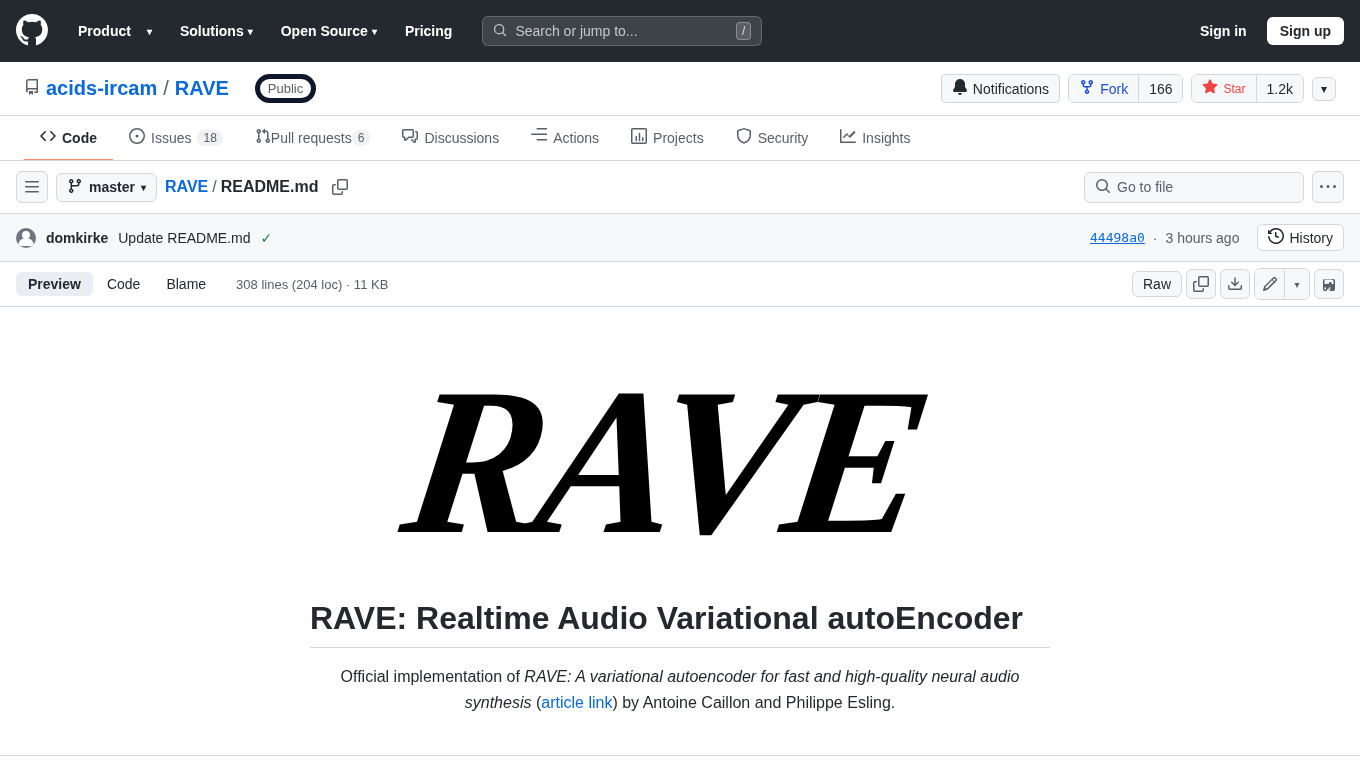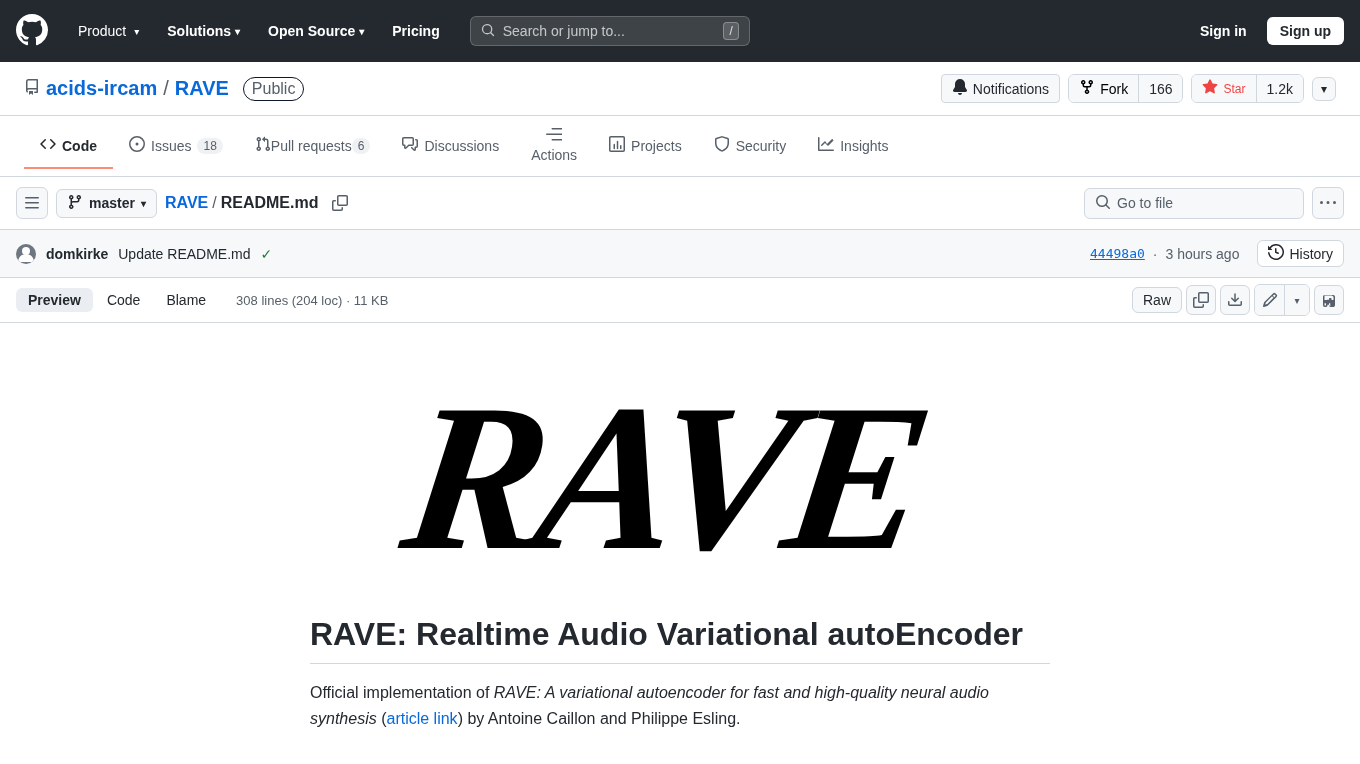--- a/index.html
+++ b/index.html
@@ -8,21 +8,21 @@
 </head>
 <body>
 
 <nav style="display:flex;align-items:center;background:#24292f;padding:0 16px;height:62px;gap:16px;">
   <div style="color:#fff;margin-right:8px;flex-shrink:0;cursor:pointer;">
     <svg width="32" height="32" viewBox="0 0 16 16" fill="#fff" xmlns="http://www.w3.org/2000/svg">
       <path d="M8 0C3.58 0 0 3.58 0 8c0 3.54 2.29 6.53 5.47 7.59.4.07.55-.17.55-.38 0-.19-.01-.82-.01-1.49-2.01.37-2.53-.49-2.69-.94-.09-.23-.48-.94-.82-1.13-.28-.15-.68-.52-.01-.53.63-.01 1.08.58 1.23.82.72 1.21 1.87.87 2.33.66.07-.52.28-.87.51-1.07-1.78-.2-3.64-.89-3.64-3.95 0-.87.31-1.59.82-2.15-.08-.2-.36-1.02.08-2.12 0 0 .67-.21 2.2.82.64-.18 1.32-.27 2-.27.68 0 1.36.09 2 .27 1.53-1.04 2.2-.82 2.2-.82.44 1.1.16 1.92.08 2.12.51.56.82 1.27.82 2.15 0 3.07-1.87 3.75-3.65 3.95.29.25.54.73.54 1.48 0 1.07-.01 1.93-.01 2.2 0 .21.15.46.55.38A8.013 8.013 0 0016 8c0-4.42-3.58-8-8-8z"></path>
     </svg>
   </div>
 
-  <div style="color:#fff;font-size:14px;font-weight:400;cursor:pointer;display:flex;align-items:center;gap:8px;padding:4px 6px;border-radius:6px;white-space:nowrap;">
+  <div style="color:#fff;font-size:14px;font-weight:700;cursor:pointer;display:flex;align-items:center;gap:16px;padding:4px 6px;border-radius:6px;white-space:nowrap;">
     <span>Product</span>
     <span style="font-size:10px;">▾</span>
   </div>
   <div style="color:#fff;font-size:14px;font-weight:600;cursor:pointer;display:flex;align-items:center;gap:4px;padding:4px 6px;border-radius:6px;white-space:nowrap;">
     <span>Solutions</span>
     <span style="font-size:10px;">▾</span>
   </div>
   <div style="color:#fff;font-size:14px;font-weight:600;cursor:pointer;display:flex;align-items:center;gap:4px;padding:4px 6px;border-radius:6px;white-space:nowrap;">
     <span>Open Source</span>
     <span style="font-size:10px;">▾</span>
@@ -50,35 +50,35 @@
 <div style="padding:12px 24px;border-bottom:1px solid #d0d7de;display:flex;align-items:center;justify-content:space-between;">
   <div style="display:flex;align-items:center;gap:6px;">
     <span style="color:#57606a;">
       <svg width="16" height="16" viewBox="0 0 16 16" fill="#57606a">
           <path d="M2 2.5A2.5 2.5 0 0 1 4.5 0h8.75a.75.75 0 0 1 .75.75v12.5a.75.75 0 0 1-.75.75h-2.5a.75.75 0 0 1 0-1.5h1.75v-2h-8a1 1 0 0 0-.714 1.7.75.75 0 1 1-1.072 1.05A2.495 2.495 0 0 1 2 11.5Zm10.5-1h-8a1 1 0 0 0-1 1v6.708A2.486 2.486 0 0 1 4.5 9h8ZM5 12.25a.25.25 0 0 1 .25-.25h3.5a.25.25 0 0 1 .25.25v3.25a.25.25 0 0 1-.4.2l-1.45-1.087a.249.249 0 0 0-.3 0L5.4 15.7a.25.25 0 0 1-.4-.2Z"></path>
         </svg>
     </span>
     <a href="#" style="color:#0969da;font-size:20px;font-weight:700;text-decoration:none;">acids-ircam</a>
     <span style="color:#57606a;font-size:20px;">/</span>
     <a href="#" style="color:#0969da;font-size:20px;font-weight:600;text-decoration:none;">RAVE</a>
-    <span style="background:transparent;border:1px solid #0f172a;border-radius:2em;color:#57606a;font-size:16px;padding:2px 8px;margin-left:8px;">Public</span>
+    <span style="background:transparent;border:5px solid #0f172a;border-radius:2em;color:#57606a;font-size:13px;padding:2px 8px;margin-left:20px;">Public</span>
   </div>
   <div style="display:flex;align-items:center;gap:8px;">
 
     <div style="display:flex;align-items:center;gap:5px;border:1px solid #d0d7de;border-radius:4px;padding:4px 10px;font-size:14px;cursor:pointer;background:#f6f8fa;color:#24292f;">
       <span>
         <svg width="16" height="16" viewBox="0 0 16 16" fill="currentColor">
             <path d="M8 16a2 2 0 0 0 1.985-1.75c.017-.137-.097-.25-.235-.25h-3.5c-.138 0-.252.113-.235.25A2 2 0 0 0 8 16ZM3 5a5 5 0 0 1 10 0v2.947c0 .05.015.098.042.139l1.703 2.555A1.519 1.519 0 0 1 13.482 13H2.518a1.516 1.516 0 0 1-1.263-2.36l1.703-2.554A.255.255 0 0 0 3 7.947Z"></path>
           </svg>
       </span>
       <span>Notifications</span>
     </div>
 
     <div style="display:flex;align-items:stretch;border:1px solid #d0d7de;border-radius:6px;overflow:hidden;">
-      <div style="display:flex;align-items:center;gap:5px;padding:4px 10px;font-size:14px;cursor:pointer;background:#f6f8fa;color:#000000;border-right:1px solid #d0d7de;">
+      <div style="display:flex;align-items:center;gap:5px;padding:4px 10px;font-size:14px;cursor:pointer;background:#f6f8fa;color:#1d4ed8;border-right:1px solid #d0d7de;">
         <span>
           <svg width="16" height="16" viewBox="0 0 16 16" fill="currentColor">
               <path d="M5 5.372v.878c0 .414.336.75.75.75h4.5a.75.75 0 0 0 .75-.75v-.878a2.25 2.25 0 1 1 1.5 0v.878a2.25 2.25 0 0 1-2.25 2.25h-1.5v2.128a2.251 2.251 0 1 1-1.5 0V8.5h-1.5A2.25 2.25 0 0 1 3.5 6.25v-.878a2.25 2.25 0 1 1 1.5 0ZM5 3.25a.75.75 0 1 0-1.5 0 .75.75 0 0 0 1.5 0Zm6.75.75a.75.75 0 1 0 0-1.5.75.75 0 0 0 0 1.5Zm-3 8.75a.75.75 0 1 0-1.5 0 .75.75 0 0 0 1.5 0Z"></path>
             </svg>
         </span>
         <span>Fork</span>
       </div>
       <div style="display:flex;align-items:center;padding:4px 10px;font-size:14px;cursor:pointer;background:#f6f8fa;color:#24292f;">166</div>
     </div>
 
@@ -134,21 +134,21 @@
 
   <div style="display:flex;align-items:center;gap:6px;padding:12px 16px;font-size:14px;color:#57606a;cursor:pointer;border-bottom:2px solid transparent;margin-bottom:-1px;white-space:nowrap;">
     <span>
       <svg width="16" height="16" viewBox="0 0 16 16" fill="currentColor">
           <path d="M1.75 1h8.5c.966 0 1.75.784 1.75 1.75v5.5A1.75 1.75 0 0 1 10.25 10H7.061l-2.574 2.573A1.458 1.458 0 0 1 2 11.543V10h-.25A1.75 1.75 0 0 1 0 8.25v-5.5C0 1.784.784 1 1.75 1ZM1.5 2.75v5.5c0 .138.112.25.25.25h1a.75.75 0 0 1 .75.75v2.19l2.72-2.72a.749.749 0 0 1 .53-.22h3.5a.25.25 0 0 0 .25-.25v-5.5a.25.25 0 0 0-.25-.25h-8.5a.25.25 0 0 0-.25.25Zm13 2a.25.25 0 0 0-.25-.25h-.5a.75.75 0 0 1 0-1.5h.5c.966 0 1.75.784 1.75 1.75v5.5A1.75 1.75 0 0 1 14.25 12H14v1.543a1.458 1.458 0 0 1-2.487 1.03L9.22 12.28a.749.749 0 0 1 .326-1.275.749.749 0 0 1 .734.215l2.22 2.22v-2.19a.75.75 0 0 1 .75-.75h1a.25.25 0 0 0 .25-.25Z"></path>
         </svg>
     </span>
     <span>Discussions</span>
   </div>
 
-  <div style="display:flex;align-items:center;padding:12px 16px;font-size:14px;color:#57606a;cursor:pointer;border-bottom:2px solid transparent;margin-bottom:-1px;white-space:nowrap;flex-direction:column;">
+  <div style="display:flex;align-items:center;gap:6px;padding:12px 16px;font-size:14px;color:#57606a;cursor:pointer;border-bottom:2px solid transparent;margin-bottom:-1px;white-space:nowrap;">
     <span>
       <svg width="16" height="16" viewBox="0 0 16 16" fill="currentColor">
           <path d="M5.5.75a.75.75 0 0 1 .75-.75h9.5a.75.75 0 0 1 0 1.5h-9.5A.75.75 0 0 1 5.5.75ZM0 6.25a.75.75 0 0 1 .75-.75h15.5a.75.75 0 0 1 0 1.5H.75A.75.75 0 0 1 0 6.25Zm5.5 5.5a.75.75 0 0 1 .75-.75h9.5a.75.75 0 0 1 0 1.5h-9.5a.75.75 0 0 1-.75-.75Z"></path>
         </svg>
     </span>
     <span>Actions</span>
   </div>
 
   <div style="display:flex;align-items:center;gap:6px;padding:12px 16px;font-size:14px;color:#57606a;cursor:pointer;border-bottom:2px solid transparent;margin-bottom:-1px;white-space:nowrap;">
     <span>
@@ -283,17 +283,17 @@
   <div style="padding:40px 60px;max-width:860px;margin:0 auto;">
 
     <div style="text-align:center;margin-bottom:30px;">
       <svg viewBox="0 0 700 220" width="700" height="220" xmlns="http://www.w3.org/2000/svg" style="max-width:100%;">
         <text x="50%" y="185" text-anchor="middle" font-family="Georgia, 'Times New Roman', serif" font-size="210" font-weight="900" font-style="italic" fill="#000000" transform="skewX(-8)" letter-spacing="-8">RAVE</text>
       </svg>
     </div>
 
     <h1 style="font-size:32px;font-weight:600;border-bottom:1px solid #d0d7de;padding-bottom:10px;margin-bottom:16px;color:#24292f;">RAVE: Realtime Audio Variational autoEncoder</h1>
 
-    <p style="font-size:16px;line-height:1.6;color:#24292f;">
+    <p style="font-size:16px;line-height:1.6;color:#24292f;text-align:center;">
       <span>Official implementation of </span><em>RAVE: A variational autoencoder for fast and high-quality neural audio synthesis</em><span> (</span><a href="#" style="color:#0969da;text-decoration:none;">article link</a><span>) by Antoine Caillon and Philippe Esling.</span>
     </p>
   </div>
 </div>
 
 </body></html>

